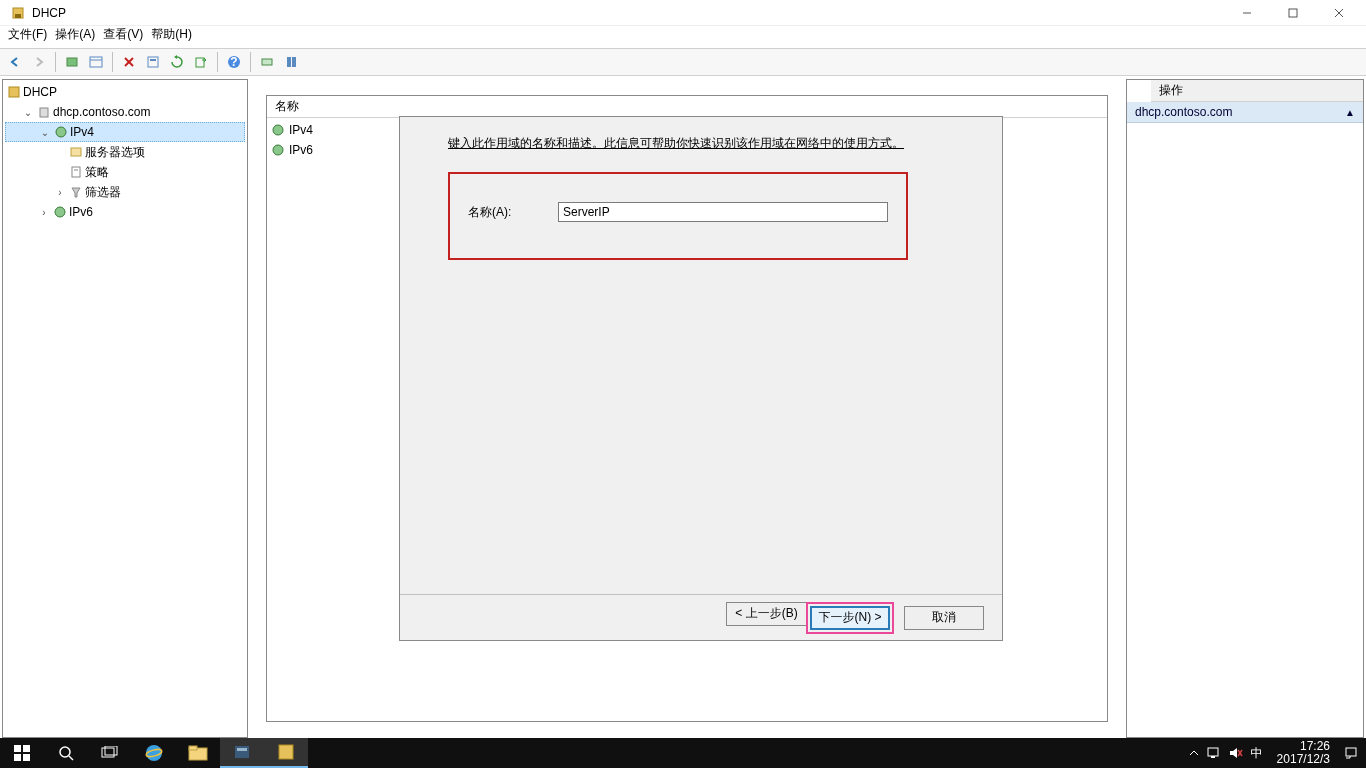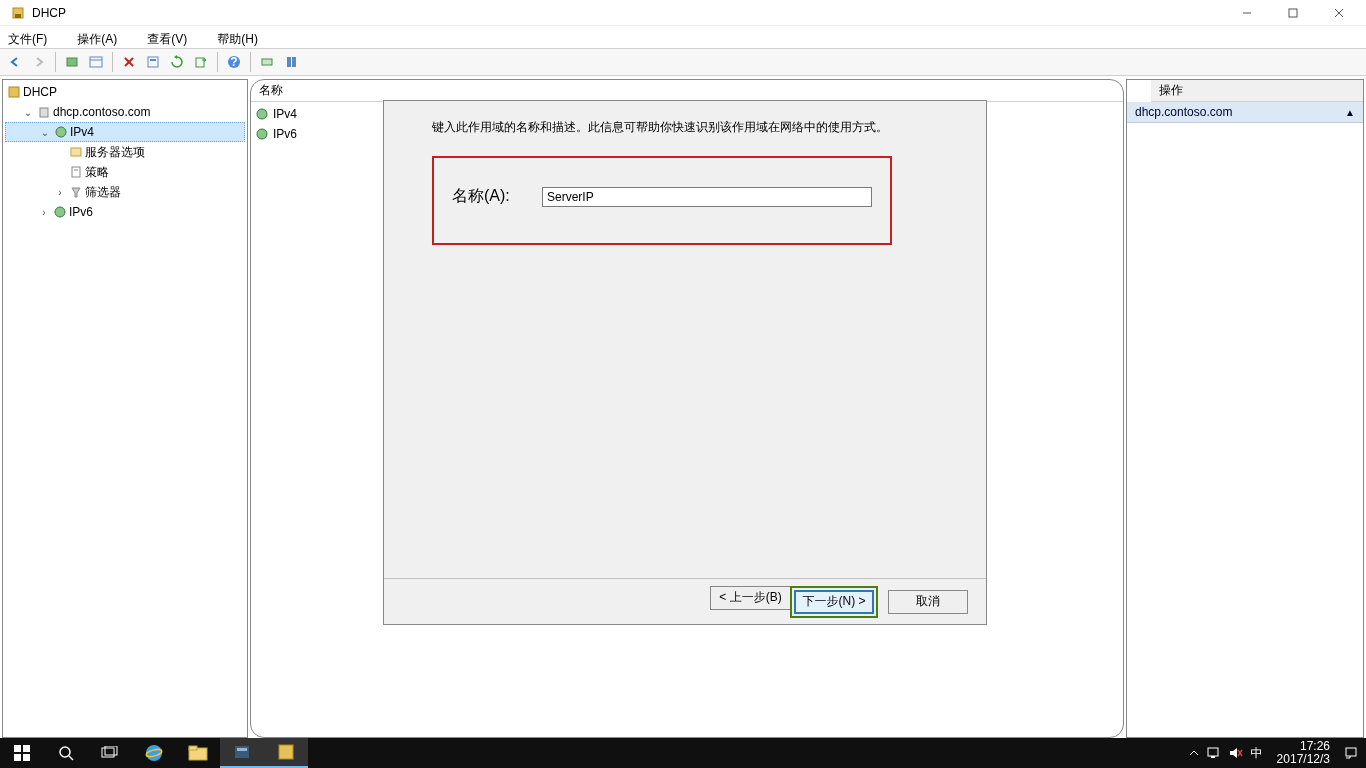--- a/index.html
+++ b/index.html
@@ -6,21 +6,21 @@
     body { width: 1366px; height: 768px; overflow: hidden; background: #fff; position: relative; }
 
     
     .titlebar { height: 26px; display: flex; align-items: center; padding: 0 4px; background: #fff; border-bottom: 1px solid #eee; }
     .titlebar .app-icon { width: 16px; height: 16px; margin: 0 6px; display: inline-flex; align-items: center; justify-content: center; }
     .titlebar .title { font-size: 12px; }
     .titlebar .win-controls { margin-left: auto; display: flex; }
     .titlebar .win-controls div { width: 46px; height: 26px; display: flex; align-items: center; justify-content: center; color: #666; }
 
     
-    .menubar { height: 22px; display: flex; align-items: flex-end; padding: 0 8px; gap: 30px; }
+    .menubar { height: 22px; display: flex; align-items: flex-start; padding: 0 8px; gap: 8px; }
     .menubar span { font-size: 12px; }
 
     
     .toolbar { height: 28px; border-top: 1px solid #d0d0d0; border-bottom: 1px solid #d0d0d0; background: #f7f7f7; display: flex; align-items: center; padding: 0 4px; gap: 2px; }
     .toolbar .tbtn { width: 22px; height: 22px; display: flex; align-items: center; justify-content: center; }
     .toolbar .sep { width: 1px; height: 20px; background: #c0c0c0; margin: 0 3px; }
 
     
     .main { display: flex; height: 664px; border-top: 1px solid #fff; }
     .panel-border { border: 1px solid #888; background: #fff; }
@@ -30,21 +30,21 @@
     .tree-item { display: flex; align-items: center; height: 20px; padding: 0 2px; white-space: nowrap; }
     .tree-item .arrow { width: 14px; display: inline-block; text-align: center; color: #555; font-size: 10px; }
     .tree-item .icon { width: 18px; display: inline-flex; align-items: center; justify-content: center; }
     .tree-item.selected { background: #cde8ff; border: 1px dotted #6aa9db; height: 20px; }
     .indent-1 { padding-left: 0; }
     .indent-2 { padding-left: 16px; }
     .indent-3 { padding-left: 32px; }
     .indent-4 { padding-left: 48px; }
 
     
-    .mid-pane { flex: 1; margin: 2px; padding: 0; position: relative; border-radius: 14px; }
+    .mid-pane { flex: 1; margin: 18px; padding: 0; position: relative; }
     .mid-header { height: 22px; border-bottom: 1px solid #d0d0d0; display: flex; align-items: center; padding: 0 8px; font-size: 12px; }
     .mid-list { padding: 2px 4px; }
     .mid-list .li { display: flex; align-items: center; height: 20px; gap: 4px; }
 
     
     .right-pane { width: 238px; margin: 2px 2px 2px 0; }
     .right-header { height: 22px; background: #f0f0f0; border-bottom: 1px solid #d0d0d0; display: flex; align-items: center; padding: 0 8px; font-size: 12px; margin-left: 24px; }
     .right-section { background: #dbe9f7; border-bottom: 1px solid #bcd; padding: 3px 8px; display: flex; align-items: center; font-size: 12px; color: #003; }
     .right-section .tri { margin-left: auto; font-size: 10px; }
     .right-link { padding: 4px 18px; font-size: 12px; display: flex; align-items: center; }
@@ -52,29 +52,29 @@
 
     
     .wizard { position: absolute; left: 132px; top: 20px; width: 604px; height: 525px; border: 1px solid #888; background: #f0f0f0; display: flex; flex-direction: column; }
     .wizard-header { height: 86px; background: #fff; border-bottom: 1px solid #aaa; display: flex; padding: 8px 14px; }
     .wizard-header .txt { flex: 1; }
     .wizard-header .txt .t1 { font-size: 12px; margin-bottom: 4px; }
     .wizard-header .txt .t2 { font-weight: bold; font-size: 12px; margin-top: 10px; padding-left: 14px; }
     .wizard-header .txt .t3 { font-size: 12px; padding-left: 28px; margin-top: 2px; }
     .wizard-header .wicon { width: 46px; height: 46px; align-self: center; background: #10247c; display: flex; align-items: center; justify-content: center; }
     .wizard-body { flex: 1; padding: 18px 30px 10px 48px; position: relative; }
-    .wizard-body .desc { font-size: 12px; margin-bottom: 20px; }
+    .wizard-body .desc { font-size: 12px; margin-bottom: 20px; text-decoration: underline; }
     .highlight-box { border: 2px solid #c52020; padding: 14px 18px 22px 18px; width: 460px; }
     .field-row { display: flex; align-items: center; margin: 14px 0; }
-    .field-row .lbl { width: 90px; font-size: 16px; }
+    .field-row .lbl { width: 90px; font-size: 12px; }
     .field-row .inp { flex: 1; border: 1px solid #7a7a7a; background: #fff; height: 20px; padding: 1px 4px; font-size: 12px; outline: none; }
 
     .wizard-footer { height: 46px; border-top: 1px solid #c0c0c0; display: flex; align-items: center; justify-content: flex-end; padding-right: 18px; gap: 10px; }
     .wizard-footer .btn { width: 80px; height: 24px; border: 1px solid #888; background: #efefef; font-size: 12px; display: flex; align-items: center; justify-content: center; cursor: default; }
-    .btn-next-wrap { border: 2px solid #4d7c0f; padding: 2px; }
+    .btn-next-wrap { border: 2px solid #ec4899; padding: 2px; }
     .btn-next { border: 2px solid #2a7ab8 !important; background: #e5f1fb !important; }
     .btn-group-bpn { display: flex; }
     .btn-group-bpn .btn { margin: 0; }
     .btn-group-bpn .btn:first-child { border-right: none; }
 
     
     .taskbar { position: absolute; left: 0; bottom: 0; width: 100%; height: 30px; background: #101010; display: flex; align-items: center; color: #fff; font-size: 11px; }
     .taskbar .tbtn2 { width: 44px; height: 30px; display: flex; align-items: center; justify-content: center; color: #fff; }
     .taskbar .appicon { width: 44px; height: 30px; display: flex; align-items: center; justify-content: center; }
     .taskbar .appicon.active { background: #333; border-bottom: 2px solid #76b9ed; height: 30px; }

